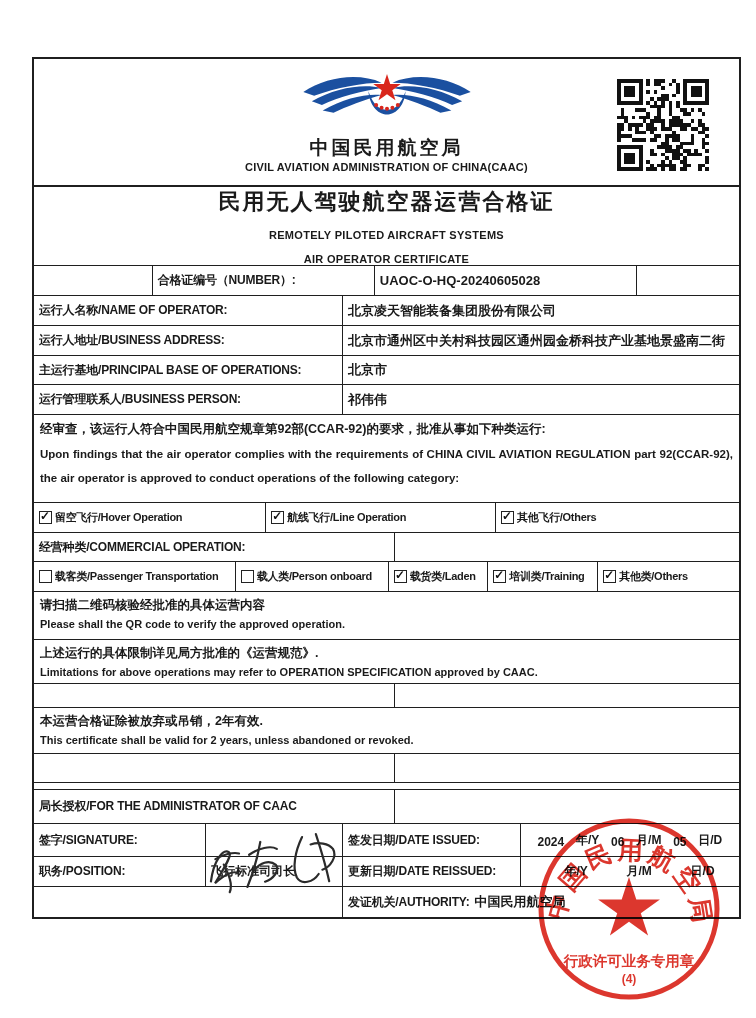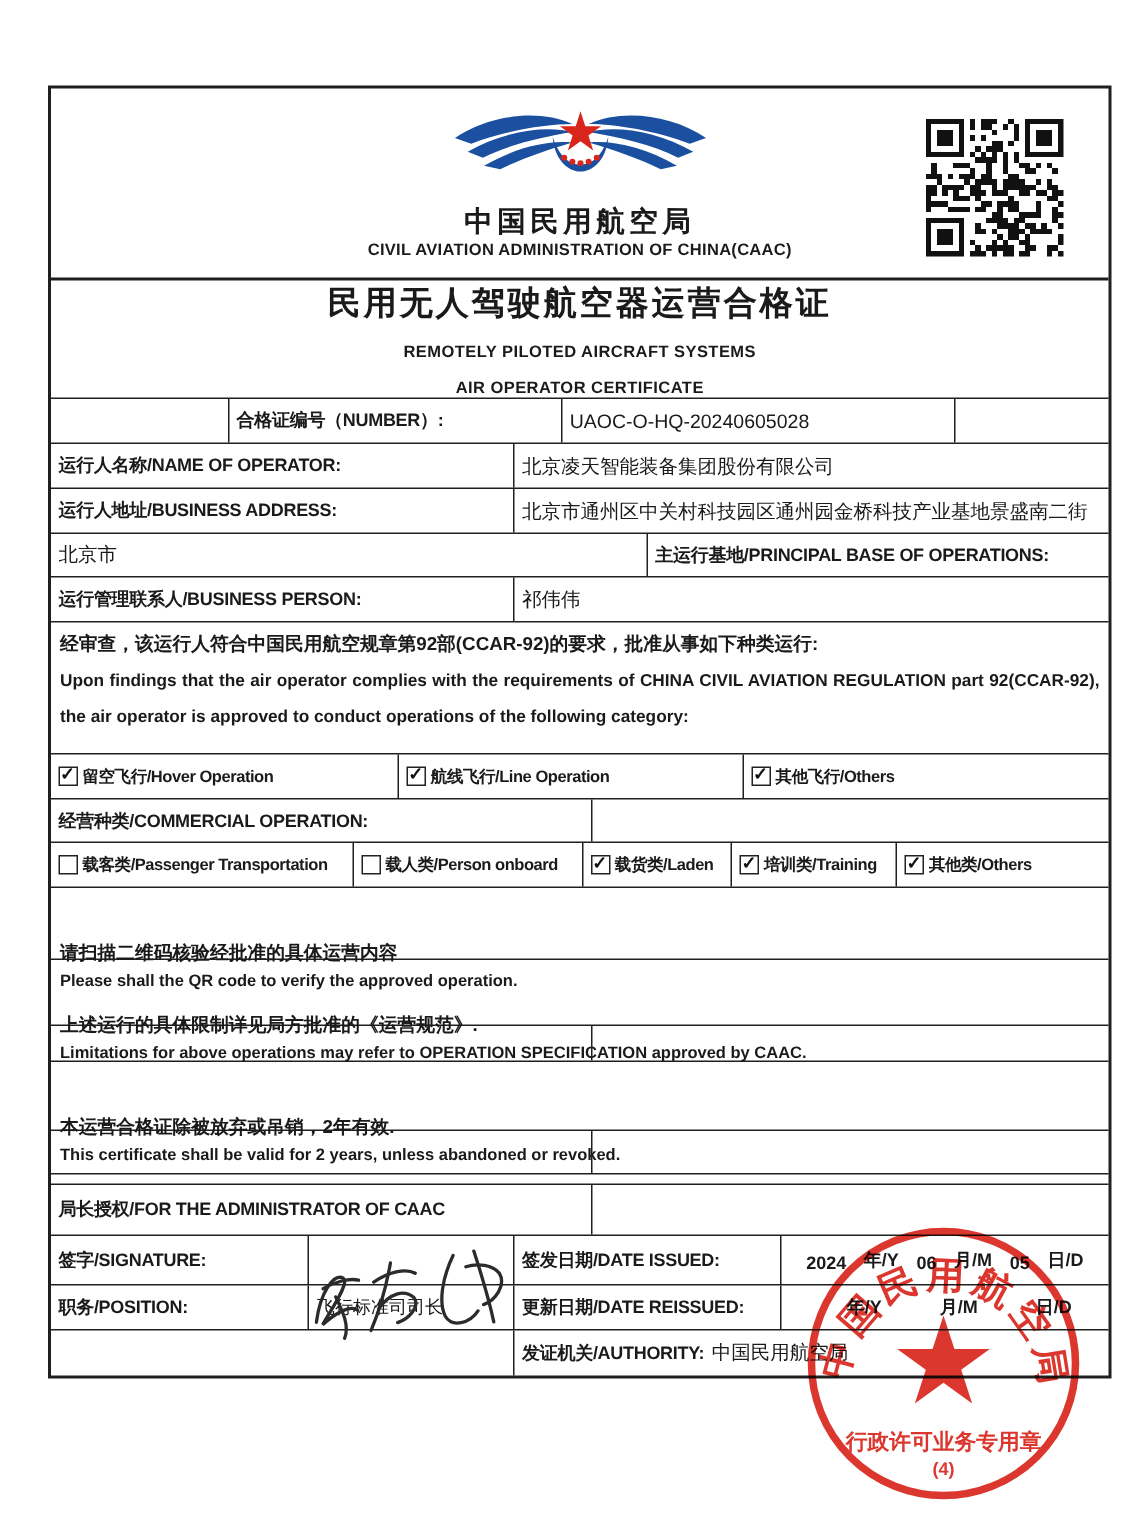--- a/index.html
+++ b/index.html
@@ -4,40 +4,40 @@
 <style>
   html,body{margin:0;padding:0;background:#ffffff;}
   body{width:756px;height:1018px;position:relative;font-family:"Liberation Sans",sans-serif;color:#1a1a1a;}
   .cert{position:absolute;left:32px;top:57px;width:705px;border:2px solid #1f1f1f;background:#fff;}
   .row{display:flex;border-top:1px solid #1f1f1f;box-sizing:border-box;align-items:stretch;}
   .row.first{border-top:none;}
   .row.thickline{border-top:2px solid #1f1f1f;}
   .cell{box-sizing:border-box;padding:2px 5px;overflow:hidden;white-space:nowrap;display:flex;align-items:center;}
   .cell+.cell{border-left:1px solid #1f1f1f;}
   .lbl{font-weight:700;font-size:12px;letter-spacing:-0.2px;}
-  .val{font-weight:400;font-size:13px;}
+  .val{font-weight:700;font-size:13px;}
   
   .hdr{height:126px;position:relative;display:block;}
   .hdr-inner{width:100%;height:100%;display:flex;flex-direction:column;align-items:center;justify-content:flex-start;padding-top:12px;box-sizing:border-box;}
   .org-cn{font-size:19px;font-weight:700;letter-spacing:3px;margin-top:2px;font-family:"DejaVu Serif",serif;}
   .org-en{font-size:11px;font-weight:700;letter-spacing:0.2px;}
   .qrbox{position:absolute;right:30px;top:20px;width:92px;height:92px;}
   
   .title-row{height:80px;flex-direction:column;justify-content:space-between;align-items:center;display:flex;}
   .title-cn{font-size:22px;font-weight:700;letter-spacing:2px;font-family:"DejaVu Serif",serif;}
   .title-en{font-size:11px;font-weight:700;margin-top:2px;letter-spacing:0.3px;}
   
   .h30{height:30px;} .h29{height:29px;} .h28{height:28px;} .h24{height:24px;}
   .h34{height:34px;} .h33{height:33px;} .h31{height:31px;} .h7{height:7px;}
   .para{height:88px;display:block;padding:3px 6px;}
   .para .cnline{font-size:12.5px;font-weight:700;line-height:1.9;}
   .para .enline{font-size:11.5px;font-weight:700;text-align:justify;line-height:2.1;}
   .two-line{display:block;padding:3px 6px;}
   .qrnote{height:48px;} .limit{height:44px;} .valid{height:46px;}
-  .two-line .cnline{font-size:12.5px;font-weight:700;line-height:1.7;margin-top:30px;}
+  .two-line .cnline{font-size:12.5px;font-weight:700;line-height:1.7;}
   .two-line .enline{font-size:11px;font-weight:700;line-height:1.5;}
   
   .cb{display:inline-block;width:11px;height:11px;border:1.6px solid #222;margin-right:3px;position:relative;flex:none;background:#fff;}
   .cb.checked::after{content:"✓";position:absolute;left:0px;top:-3px;font-size:12px;font-weight:700;color:#111;}
   .cbl{font-weight:700;font-size:11px;letter-spacing:-0.3px;}
   
   .dateline{display:flex;width:100%;justify-content:space-evenly;align-items:flex-end;font-weight:700;font-size:12px;}
   
   .sig-svg{position:absolute;left:166px;top:768px;z-index:6;pointer-events:none;}
   .seal{position:absolute;left:497px;top:752px;z-index:7;mix-blend-mode:multiply;opacity:0.92;pointer-events:none;}
@@ -395,22 +395,22 @@
     <div class="cell lbl" style="width:43.7%">运行人名称/NAME OF OPERATOR:</div>
     <div class="cell val" style="width:56.3%">北京凌天智能装备集团股份有限公司</div>
   </div>
 
   <div class="row h30">
     <div class="cell lbl" style="width:43.7%">运行人地址/BUSINESS ADDRESS:</div>
     <div class="cell val" style="width:56.3%">北京市通州区中关村科技园区通州园金桥科技产业基地景盛南二街</div>
   </div>
 
   <div class="row h29">
+    <div class="cell lbl" style="width:43.7%">主运行基地/PRINCIPAL BASE OF OPERATIONS:</div>
     <div class="cell val" style="width:56.3%">北京市</div>
-    <div class="cell lbl" style="width:43.7%">主运行基地/PRINCIPAL BASE OF OPERATIONS:</div>
   </div>
 
   <div class="row h30">
     <div class="cell lbl" style="width:43.7%">运行管理联系人/BUSINESS PERSON:</div>
     <div class="cell val" style="width:56.3%">祁伟伟</div>
   </div>
 
   <div class="row para">
     <div class="cnline">经审查，该运行人符合中国民用航空规章第92部(CCAR-92)的要求，批准从事如下种类运行:</div>
     <div class="enline">Upon findings that the air operator complies with the requirements of CHINA CIVIL AVIATION REGULATION part 92(CCAR-92), the air operator is approved to conduct operations of the following category:</div>

